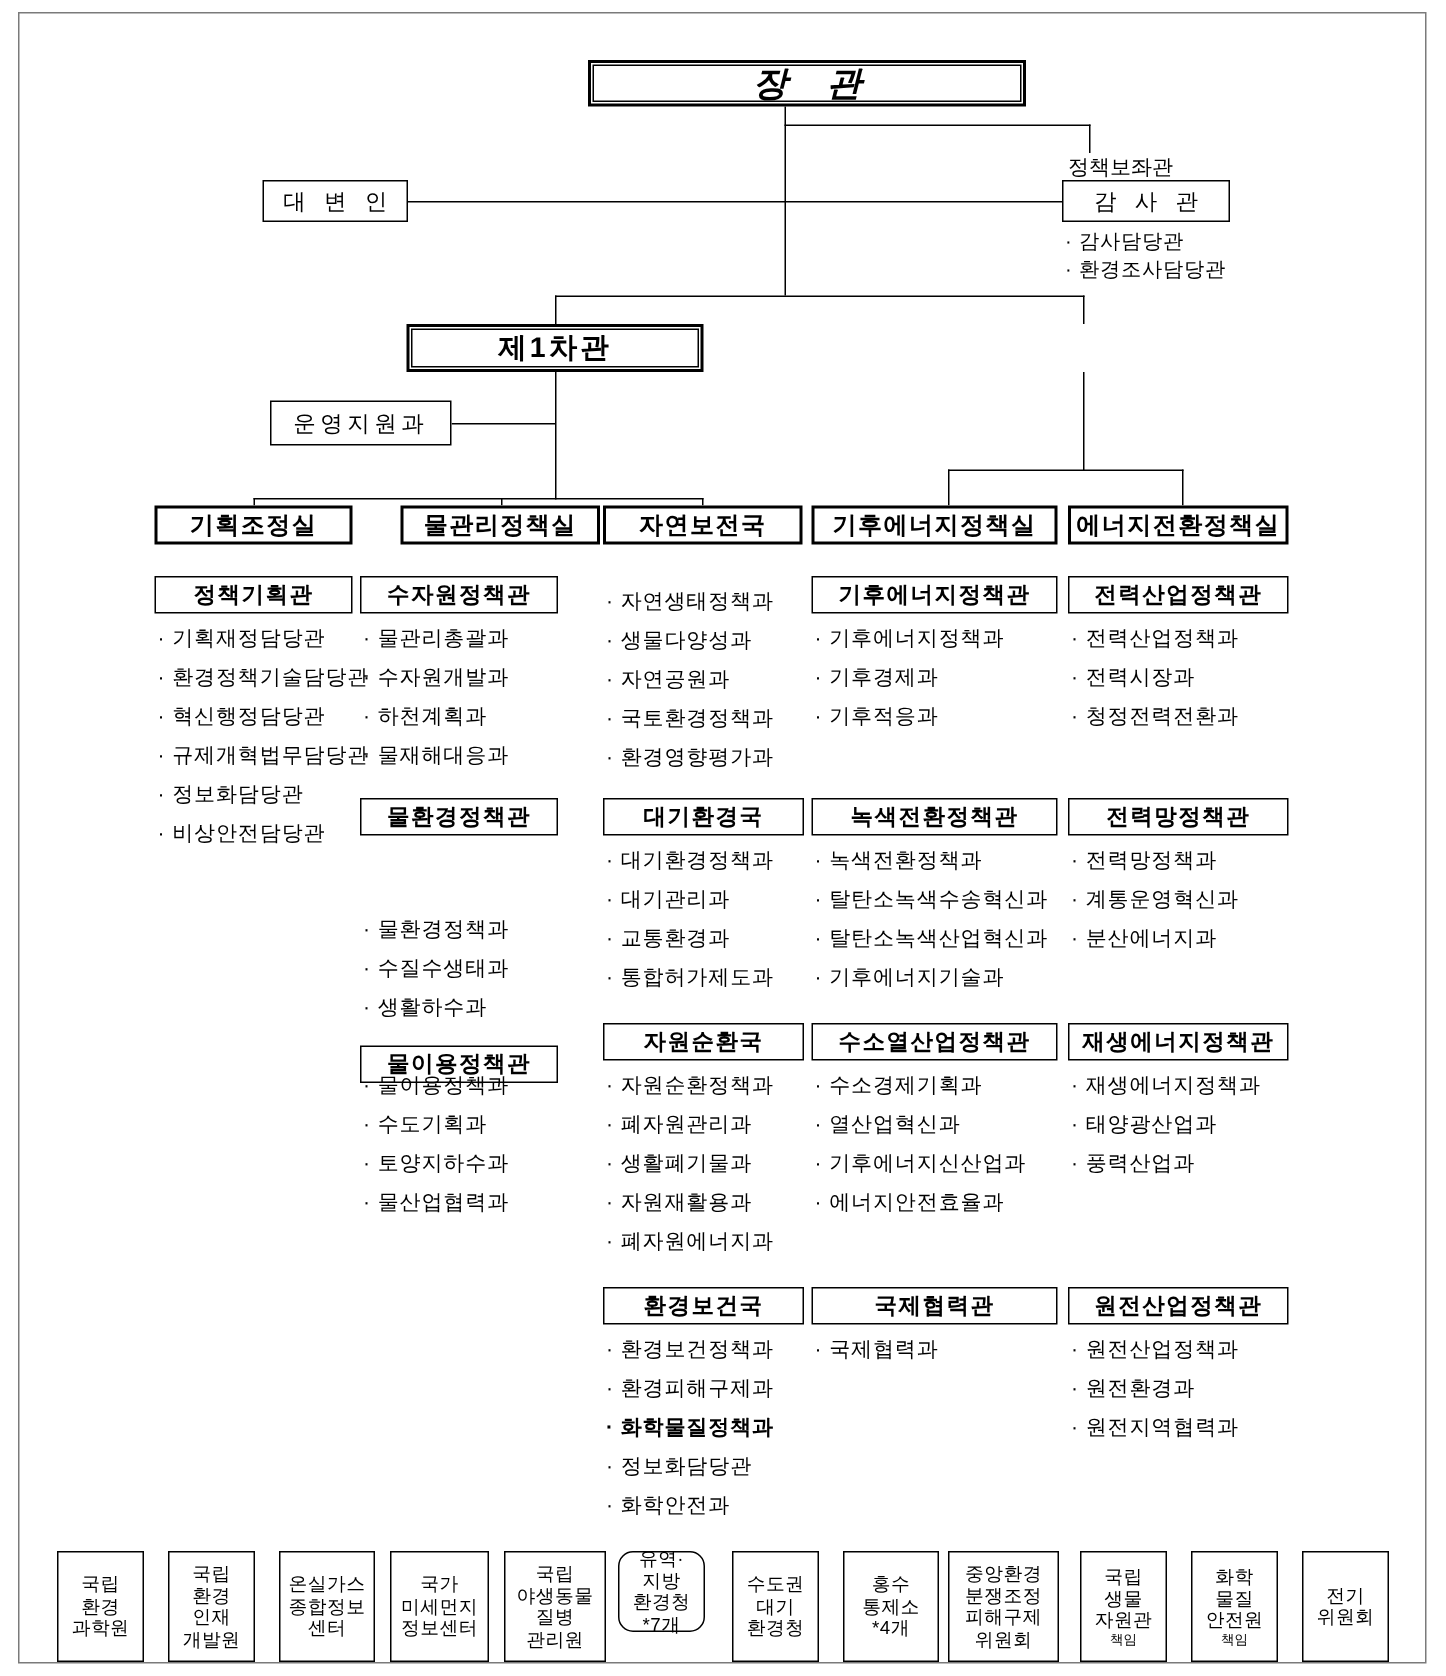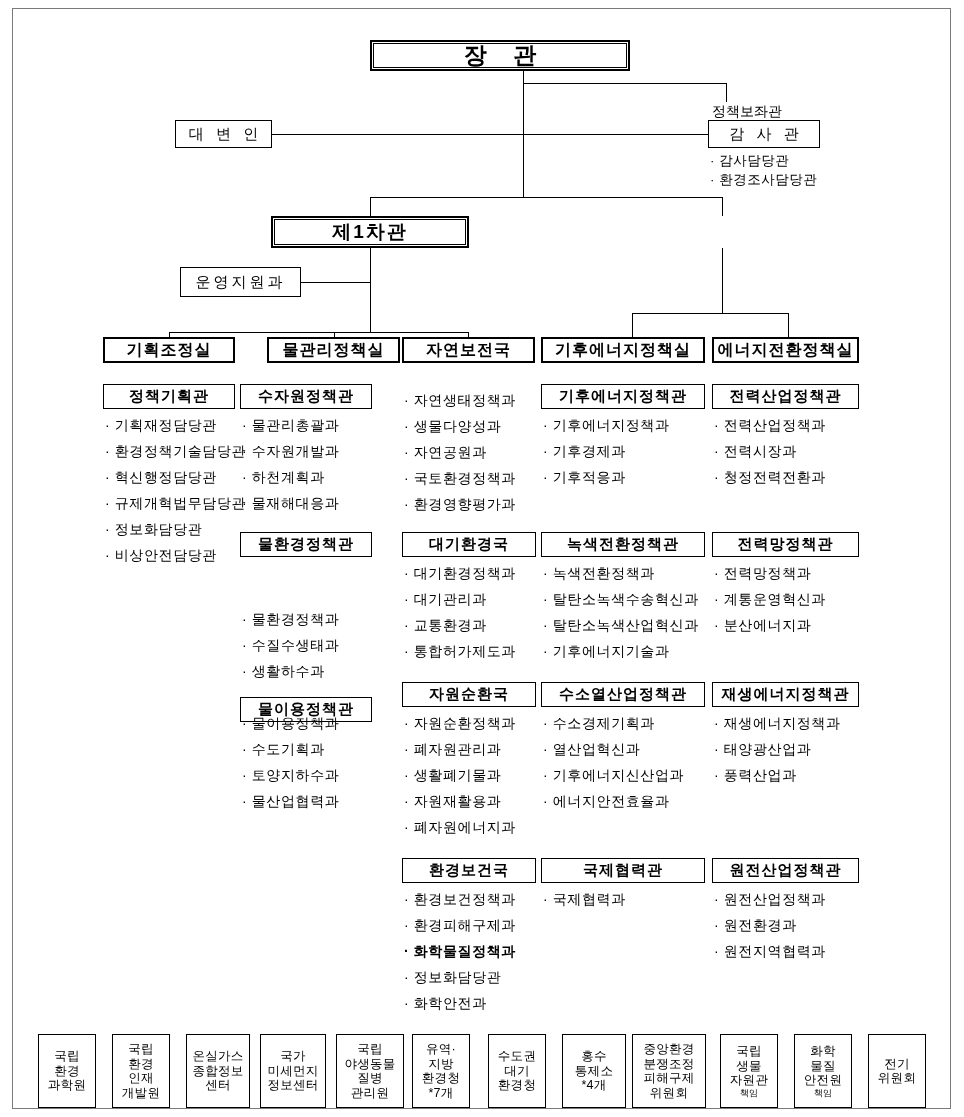--- a/index.html
+++ b/index.html
@@ -45,21 +45,21 @@
   <div class="hline" style="left:301px;top:282px;width:69px;"></div>
   <div class="hline" style="left:169px;top:332px;width:300px;"></div>
   <div class="vline" style="left:169px;top:332px;height:5px;"></div>
   <div class="vline" style="left:334px;top:332px;height:5px;"></div>
   <div class="vline" style="left:468px;top:332px;height:5px;"></div>
   <div class="vline" style="left:722px;top:248px;height:66px;"></div>
   <div class="hline" style="left:632px;top:313px;width:157px;"></div>
   <div class="vline" style="left:632px;top:313px;height:24px;"></div>
   <div class="vline" style="left:788px;top:313px;height:24px;"></div>
 
-  <div class="box dbl minister-t" style="left:370px;top:40px;width:260px;height:31px;">장 관</div>
+  <div class="box dbl minister-t" style="left:392px;top:40px;width:292px;height:31px;font-style:italic;">장 관</div>
 
   <div class="box plain-t" style="left:175px;top:120px;width:97px;height:28px;">대 변 인</div>
 
   <div class="advisor-label" style="left:712px;top:103px;">정책보좌관</div>
 
   <div class="box plain-t" style="left:708px;top:120px;width:112px;height:28px;">감 사 관</div>
 
   <div class="list" style="left:710px;top:151px;">
     <div class="aud-item">감사담당관</div>
     <div class="aud-item">환경조사담당관</div>
@@ -206,21 +206,21 @@
         <div class="">국가</div>
         <div class="">미세먼지</div>
         <div class="">정보센터</div>
       </div>
       <div class="box agency" style="left: 336px; top: 1034px; width: 68px; height: 74px;">
         <div class="">국립</div>
         <div class="">야생동물</div>
         <div class="">질병</div>
         <div class="">관리원</div>
       </div>
-      <div class="box agency" style="left: 412px; top: 1034px; width: 58px; height: 74px;">
+      <div class="box agency" style="left: 412px; top: 1034px; width: 58px; height: 54px; border-radius: 10px;">
         <div class="">유역·</div>
         <div class="">지방</div>
         <div class="">환경청</div>
         <div class="">*7개</div>
       </div>
       <div class="box agency" style="left: 488px; top: 1034px; width: 58px; height: 74px;">
         <div class="">수도권</div>
         <div class="">대기</div>
         <div class="">환경청</div>
       </div>

